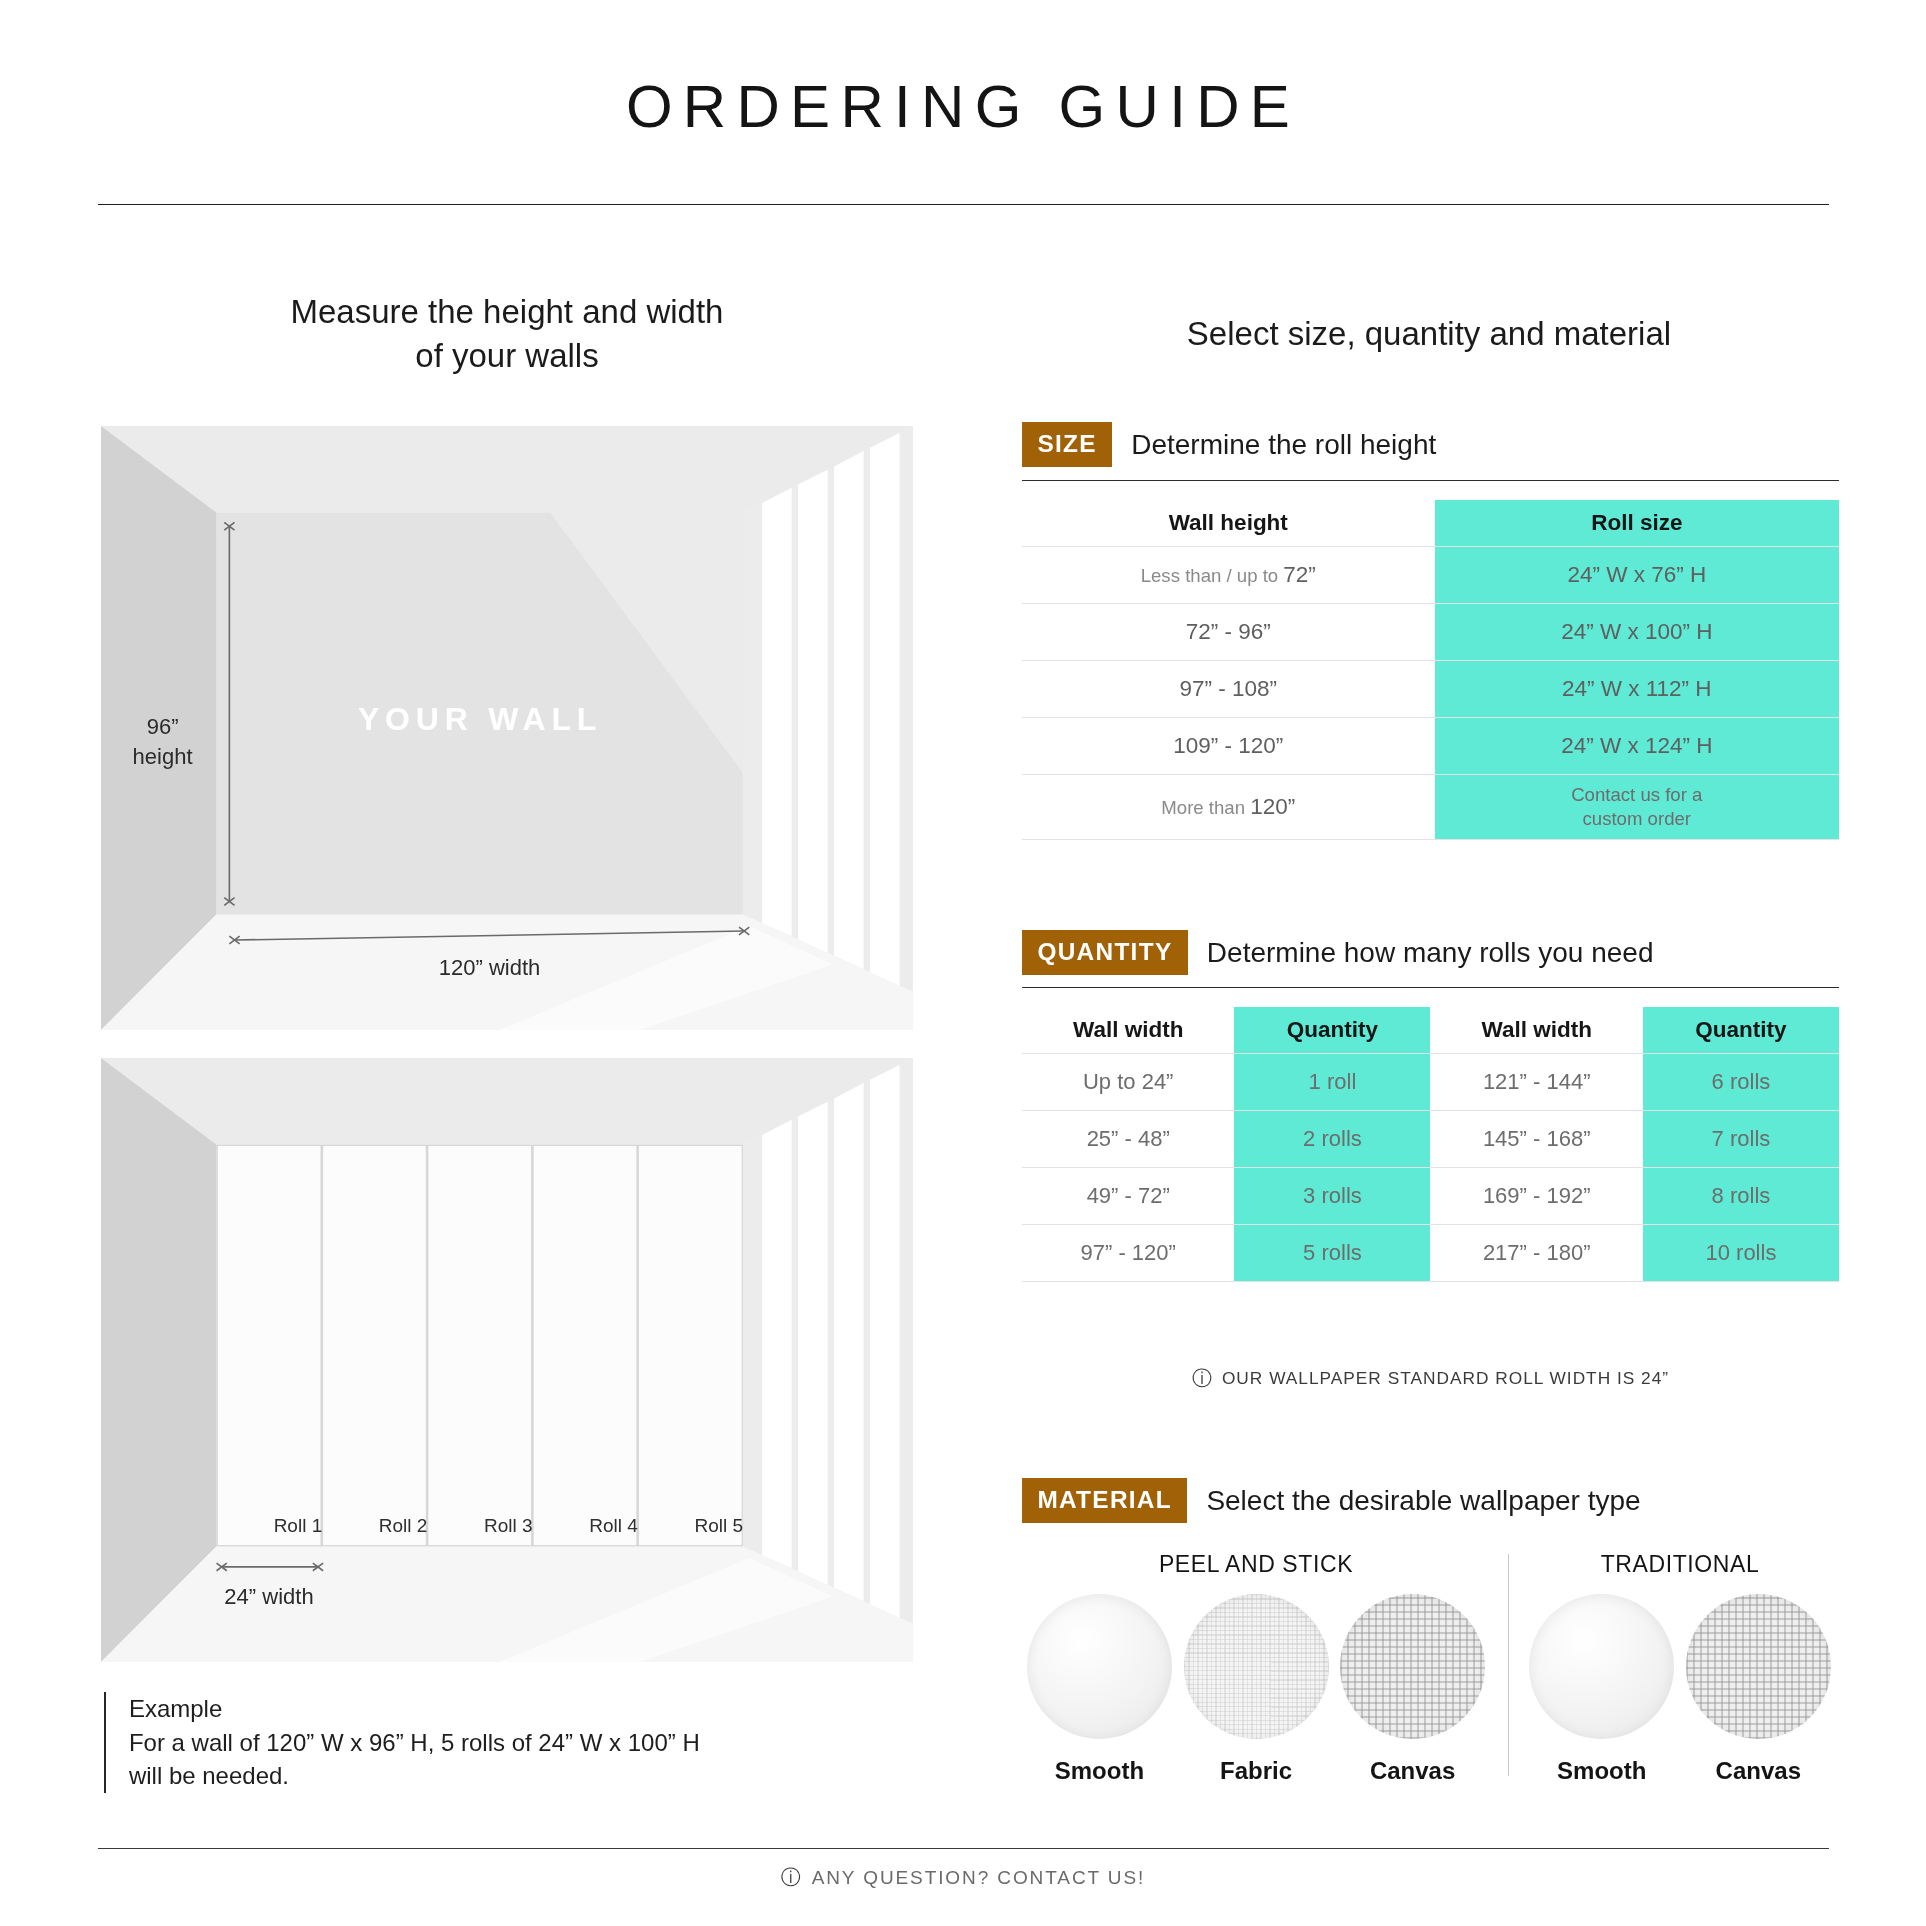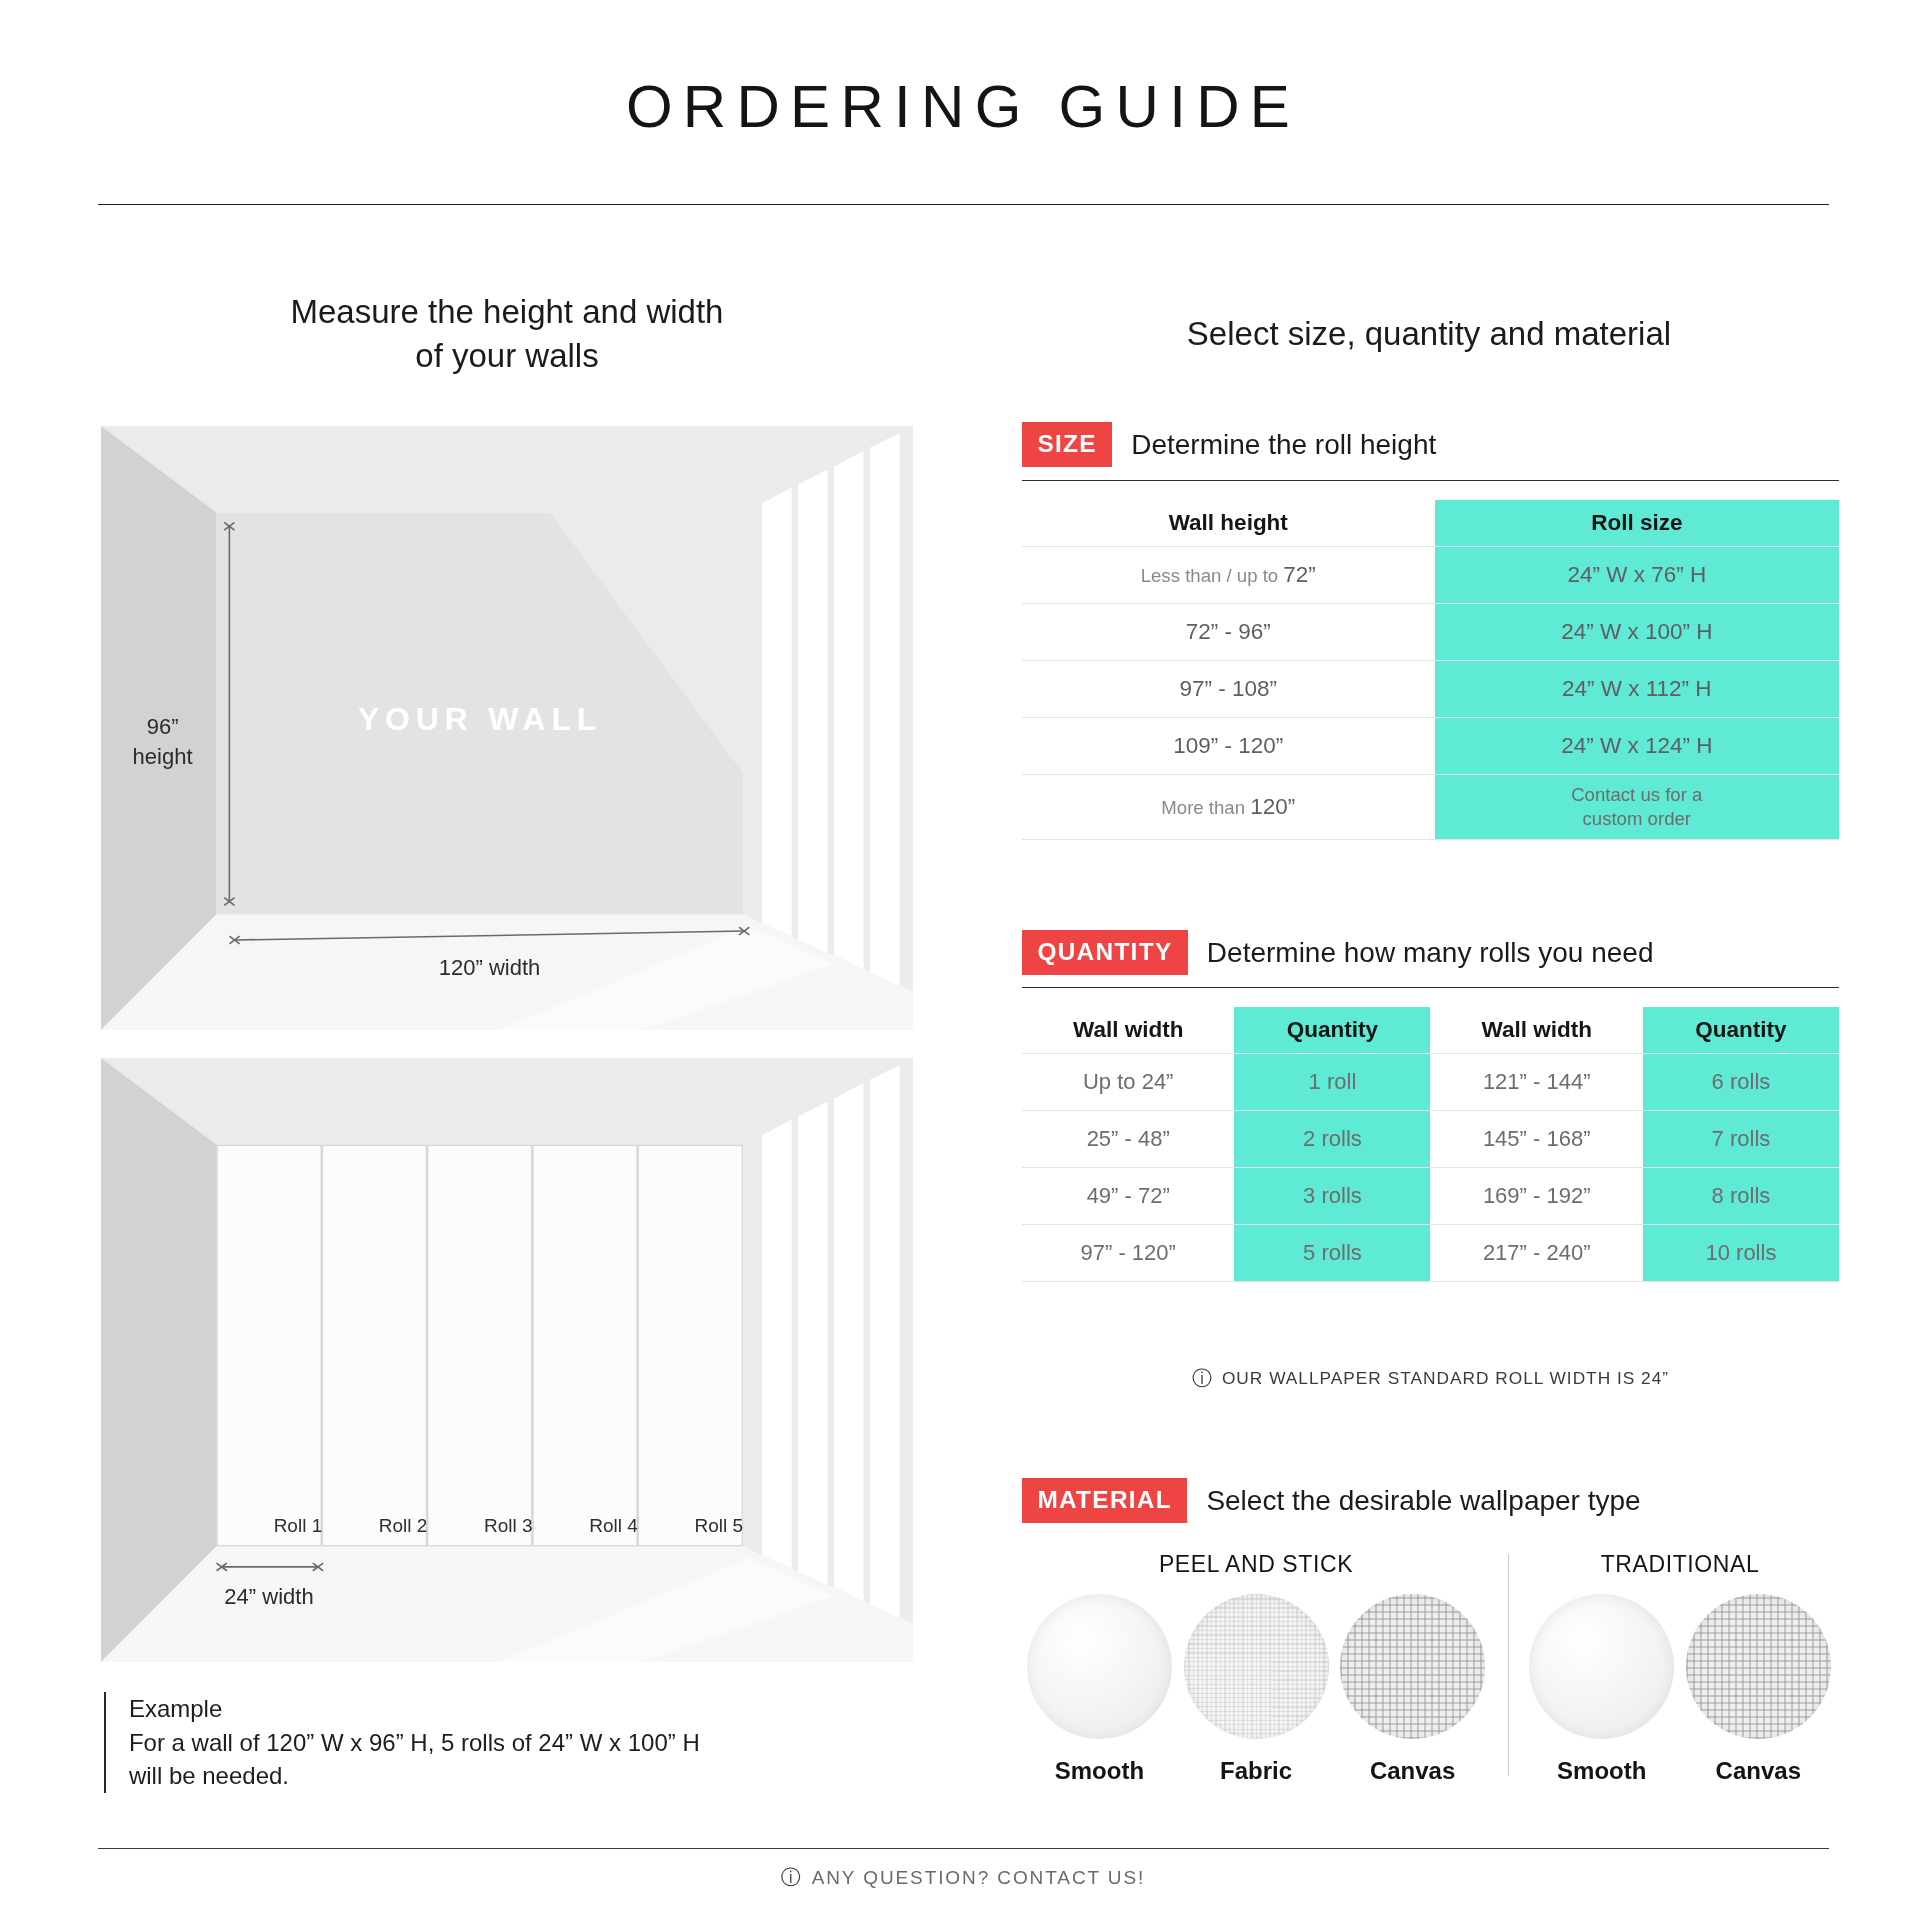--- a/index.html
+++ b/index.html
@@ -36,21 +36,21 @@
   .roll-row > div { flex:1; text-align:right; font-size:19px; color:#2f2f2f; }
   .roll-width-label { top:526px; left:104px; width:128px; text-align:center; font-size:22px; color:#2b2b2b; }
 
   
   .example { top:1692px; left:104px; width:812px; display:flex; }
   .example .bar { width:1.9px; background:#262626; margin-right:23px; }
   .example .txt { font-size:24px; line-height:1.4; color:#1e1e1e; }
 
   
   .sec-head { left:1022px; width:817px; display:flex; align-items:center; gap:19px; }
-  .badge { background:#ef4444; color:#ffffff; font-weight:700; font-size:24.4px;
+  .badge { background:#a16207; color:#ffffff; font-weight:700; font-size:24.4px;
            letter-spacing:1.3px; padding:8.3px 15.4px 9px; }
   .sec-sub { font-size:28px; color:#1b1b1b; }
   .sec-rule { left:1022px; width:817px; height:1.3px; background:#2d2d2d; }
   .sec-size-head { top:422px; }  .sec-size-rule { top:480px; }
   .sec-qty-head  { top:930px; } .sec-qty-rule  { top:987px; }
   .sec-mat-head  { top:1478px; }
 
   
   .dtable { left:1022px; width:817px; }
   .size-table { top:500px; }
@@ -260,21 +260,21 @@
     </div>
     <div class="trow">
       <div class="tcell">49” - 72”</div>
       <div class="tcell shade">3 rolls</div>
       <div class="tcell">169” - 192”</div>
       <div class="tcell shade">8 rolls</div>
     </div>
     <div class="trow">
       <div class="tcell">97” - 120”</div>
       <div class="tcell shade">5 rolls</div>
-      <div class="tcell">217” - 240”</div>
+      <div class="tcell">217” - 180”</div>
       <div class="tcell shade">10 rolls</div>
     </div>
   </div>
 
   <div class="abs note">
     <span class="info-glyph">ⓘ</span>
     <span>OUR WALLPAPER STANDARD ROLL WIDTH IS 24”</span>
   </div>
 
   <div class="abs sec-head sec-mat-head">

